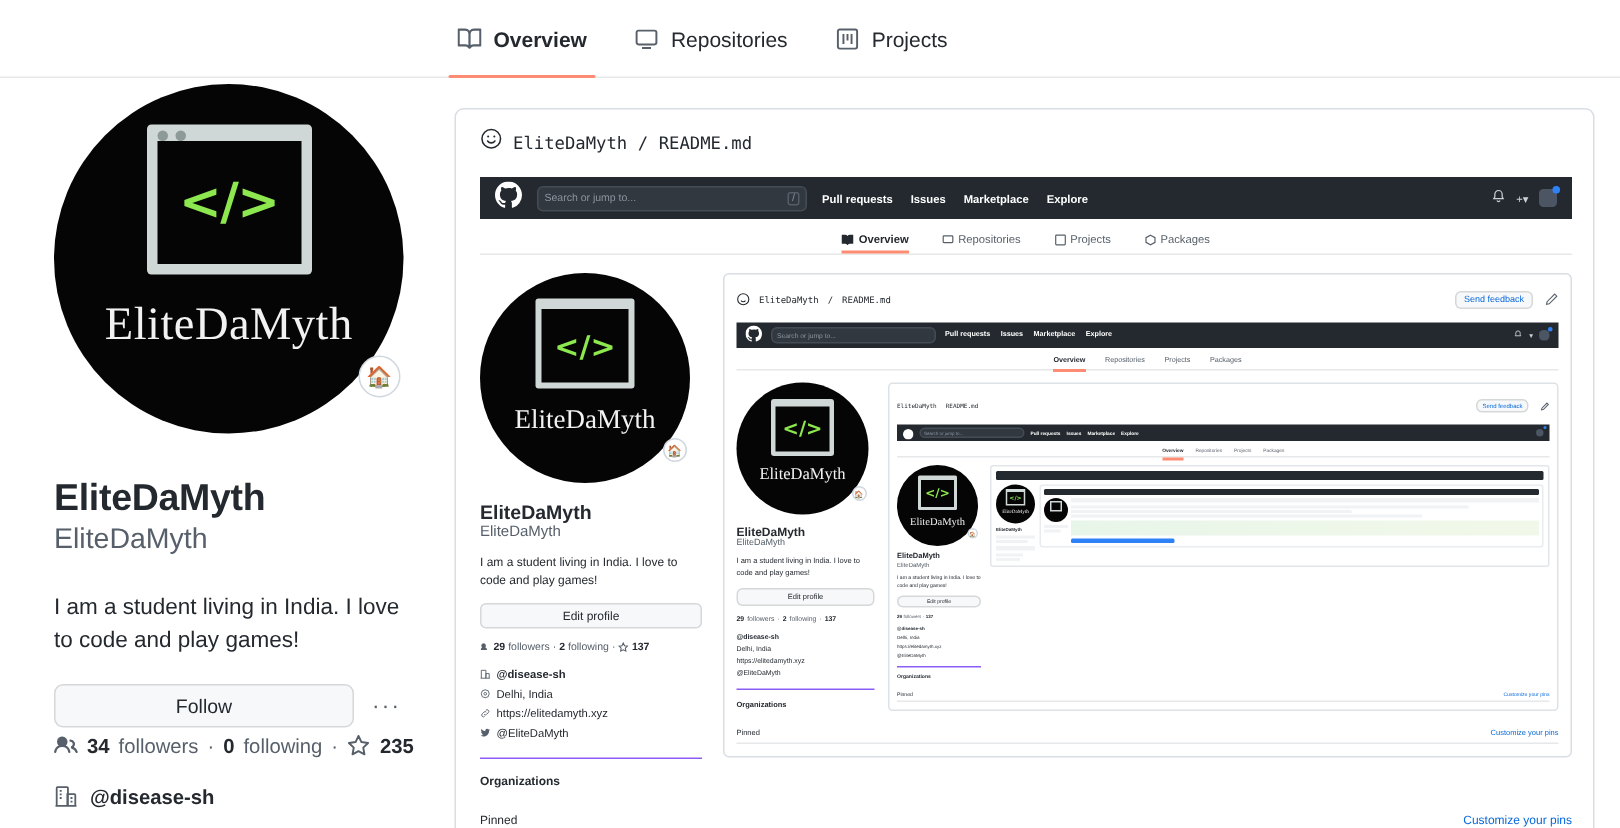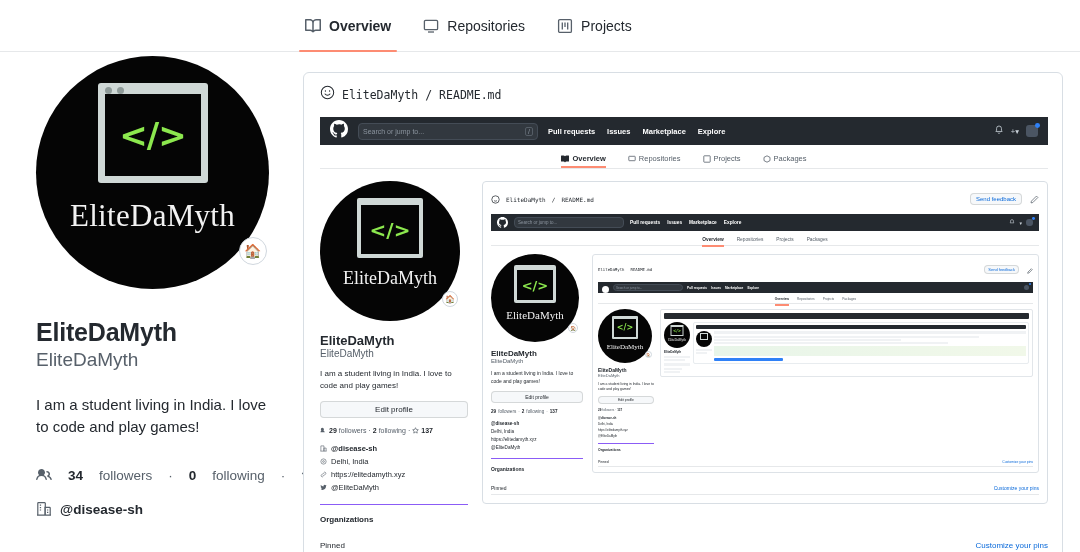--- a/index.html
+++ b/index.html
@@ -72,21 +72,21 @@
   .pbio { font-size: 15px; color: #24292f; line-height: 1.45; margin-top: 21px; width: 232px; }
 
   .actions { display: flex; align-items: center; gap: 12px; margin-top: 19px; }
   .btn-follow {
     width: 200px; height: 29px; border: 1px solid rgba(27,31,36,.15);
     border-radius: 6px; background: #f6f8fa; color: #24292f;
     font-size: 13px; font-family: inherit; cursor: pointer;
   }
   .dots { color: #57606a; font-size: 15px; letter-spacing: 1.5px; cursor: pointer; line-height: 1; }
 
-  .stats { display: flex; align-items: center; gap: 16px; font-size: 13.5px; color: #57606a; margin-top: 30px; }
+  .stats { display: flex; align-items: center; gap: 6px; font-size: 13.5px; color: #57606a; margin-top: 4px; }
   .stats b { color: #24292f; font-weight: 600; }
   .stats .ic { width: 16px; height: 16px; color: #57606a; display: inline-block; }
   .sep { color: #57606a; }
 
   .meta { margin-top: 18px; display: flex; flex-direction: column; gap: 7px; }
   .meta-row { display: flex; align-items: center; gap: 8px; font-size: 13.5px; color: #24292f; }
   .meta-row .ic { width: 16px; height: 16px; color: #57606a; flex: none; }
   .meta-row.bold { font-weight: 600; }
 
   
@@ -210,20 +210,24 @@
         </div>
         <div class="avatar-name">EliteDaMyth</div>
       </div>
       <div class="status-badge">🏠</div>
     </div>
 
     <div class="pname">EliteDaMyth</div>
     <div class="plogin">EliteDaMyth</div>
     <div class="pbio">I am a student living in India. I love to code and play games!</div>
 
+    <div class="actions">
+      <button class="btn-follow">Follow</button>
+      <span class="dots">···</span>
+    </div>
 
     <div class="stats">
       <span class="ic">
         <svg viewBox="0 0 16 16" width="16" height="16" fill="currentColor">
             <path d="M2 5.5a3.5 3.5 0 1 1 5.898 2.549 5.508 5.508 0 0 1 3.034 4.084.75.75 0 1 1-1.482.235 4 4 0 0 0-7.9 0 .75.75 0 0 1-1.482-.236A5.507 5.507 0 0 1 3.102 8.05 3.493 3.493 0 0 1 2 5.5ZM11 4a3.001 3.001 0 0 1 2.22 5.018 5.01 5.01 0 0 1 2.56 3.012.749.749 0 0 1-.885.954.752.752 0 0 1-.549-.514 3.507 3.507 0 0 0-2.522-2.372.75.75 0 0 1-.578-.73v-.352a.75.75 0 0 1 .419-.673A1.5 1.5 0 0 0 11 5.5.75.75 0 0 1 11 4Z"></path>
           </svg>
       </span>
       <b>34</b>
       <span>followers</span>
       <span class="sep">·</span>

